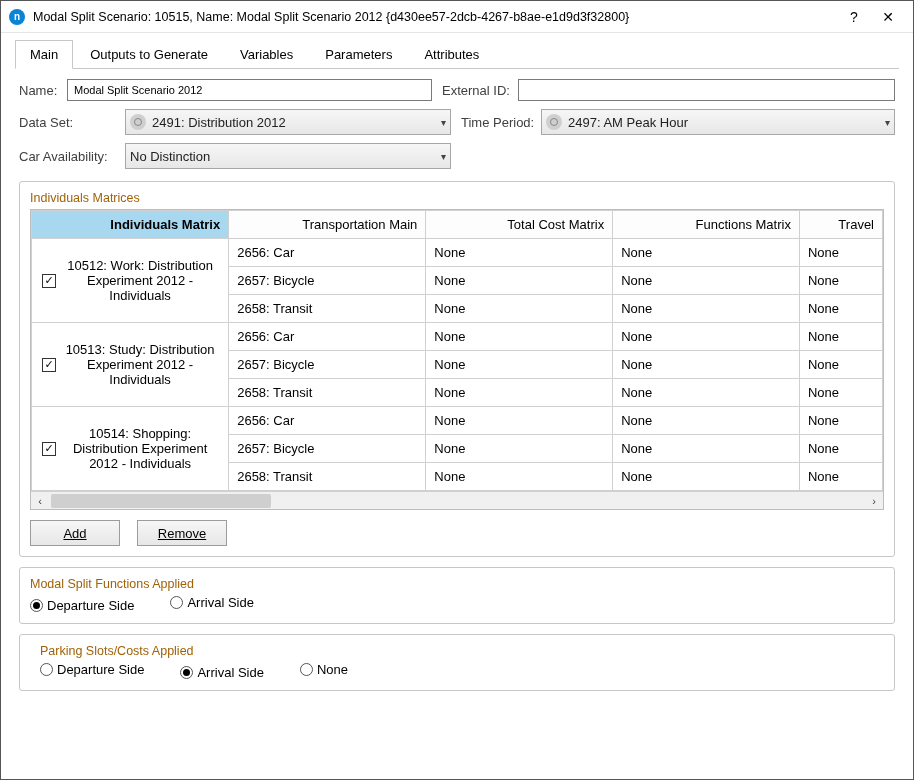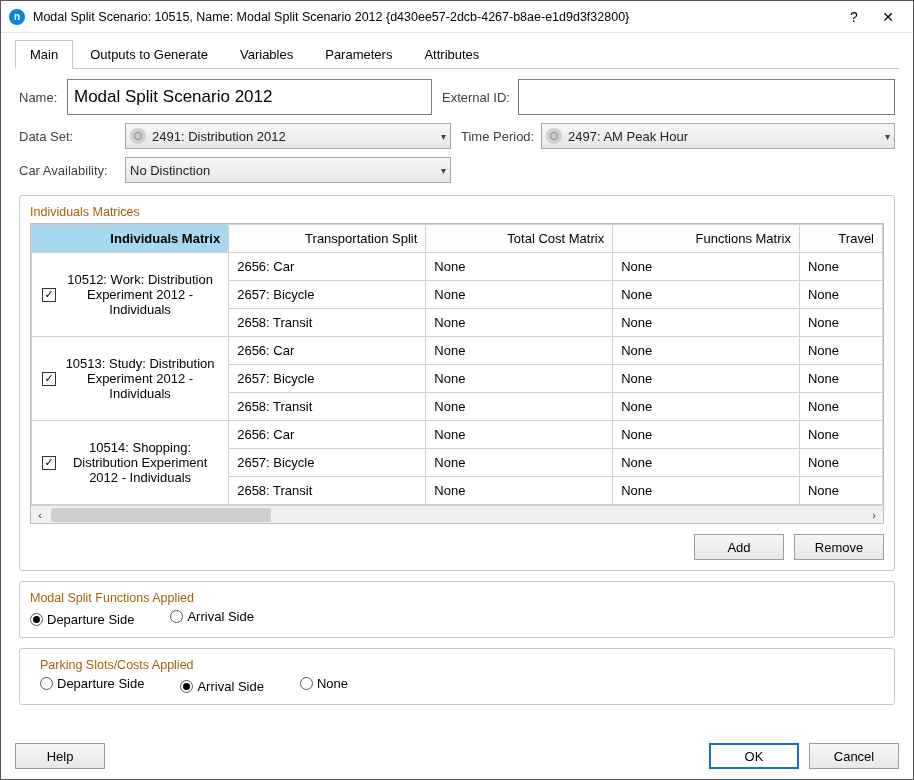--- a/index.html
+++ b/index.html
@@ -18,40 +18,40 @@
   .titlebar .app-icon { width:16px; height:16px; border-radius:50%; background:#0a84d6; display:flex; align-items:center; justify-content:center; color:#fff; font-size:10px; font-weight:bold; margin-right:8px; }
   .titlebar .title { flex:1; font-size:12.5px; color:#000; white-space:nowrap; overflow:hidden; text-overflow:ellipsis; }
   .titlebar .winbtn { width:34px; height:32px; display:flex; align-items:center; justify-content:center; font-size:14px; color:#000; }
   .content { flex:1; padding:6px 14px 0 14px; display:flex; flex-direction:column; }
   .tabs { display:flex; border-bottom:1px solid #c7c7c7; }
   .tab { padding:6px 14px; font-size:13px; border:1px solid transparent; border-bottom:none; margin-right:2px; position:relative; top:1px; color:#000;}
   .tab.active { border-color:#c7c7c7; background:#fff; border-bottom:1px solid #fff; }
   .panel { flex:1; padding:10px 4px 4px 4px; display:flex; flex-direction:column; }
   .row { display:flex; align-items:center; margin-bottom:8px; }
   .lbl { color:#404040; font-size:13px; }
-  .txt { height:36px; border:1px solid #7a7a7a; padding:0 6px; font-size:17px; background:#fff; }
+  .txt { height:22px; border:1px solid #7a7a7a; padding:0 6px; font-size:11px; background:#fff; }
   .combo { height:26px; border:1px solid #a7a7a7; background:linear-gradient(#f6f6f6,#e7e7e7); display:flex; align-items:center; padding:0 4px; font-size:13px; color:#222; }
   .combo .ico { width:16px; height:16px; border-radius:50%; background:#cfcfcf; margin-right:6px; flex:none; position:relative; }
   .combo .ico::after { content:""; position:absolute; inset:4px; border:1px solid #888; border-radius:50%; }
   .combo .arrow { margin-left:auto; font-size:10px; color:#444; }
   .fieldset { border:1px solid #c7c7c7; border-radius:3px; padding:8px 10px 10px 10px; margin-top:4px; }
   .fieldset .legend { display:inline-block; background:#fff; padding:0 4px; margin-top:-16px; margin-left:-4px; font-size:12.5px; color:#a16207; position:relative; }
   .table-wrap { border:1px solid #bdbdbd; margin-top:4px; }
   table { border-collapse:collapse; width:100%; table-layout:fixed; }
   th, td { border:1px solid #d0d0d0; padding:6px 8px; font-size:13px; text-align:left; white-space:nowrap; overflow:hidden; }
   th { background:#fdfdfd; font-weight:normal; text-align:right; }
   th.sel { background:#a8d8f0; font-weight:bold; }
   td.matrixcell { background:#fff; }
   td.matrixcell .chk { width:14px; height:14px; border:1px solid #333; display:inline-flex; align-items:center; justify-content:center; margin-right:6px; font-size:11px; vertical-align:middle; }
   td.matrixcell .mlabel { display:inline-block; vertical-align:middle; width:calc(100% - 24px); white-space:normal; }
   .hscroll { height:18px; background:#f0f0f0; border-top:1px solid #d0d0d0; display:flex; align-items:center; }
   .hscroll .ab { width:18px; height:18px; display:flex; align-items:center; justify-content:center; font-size:11px; color:#444; }
   .hscroll .thumb { height:14px; background:#cfcfcf; border-radius:2px; margin:0 2px; width:220px; }
   .hscroll .track { flex:1; }
-  .btnrow { display:flex; justify-content:flex-end; gap:10px; margin-top:10px; }
+  .btnrow { display:flex; justify-content:flex-start; gap:17px; margin-top:10px;text-decoration:underline; }
   .btn { min-width:90px; height:26px; border:1px solid #9c9c9c; background:linear-gradient(#f6f6f6,#e7e7e7); font-size:13px; padding:0 14px; display:inline-flex; align-items:center; justify-content:center; }
   .btn.primary { border:2px solid #1a6fd6; background:#fff; }
   .radio { width:13px; height:13px; border:1px solid #555; border-radius:50%; display:inline-flex; align-items:center; justify-content:center; margin-right:4px; vertical-align:middle; }
   .radio.checked::after { content:""; width:7px; height:7px; border-radius:50%; background:#000; }
   .radiolbl { margin-right:18px; vertical-align:middle; }
   .footer { display:flex; align-items:center; padding:10px 14px; border-top:none; }
 </style>
 </head>
 <body>
 
@@ -114,21 +114,21 @@
               <colgroup>
                 <col style="width:190px">
                 <col style="width:190px">
                 <col style="width:180px">
                 <col style="width:180px">
                 <col style="width:80px">
               </colgroup>
               <tbody>
                 <tr>
                   <th class="sel">Individuals Matrix</th>
-                  <th>Transportation Split</th>
+                  <th>Transportation Main</th>
                   <th>Total Cost Matrix</th>
                   <th>Functions Matrix</th>
                   <th>Travel</th>
                 </tr>
                 <tr>
                   <td class="matrixcell" rowspan="3" style="text-align:center;"><span class="chk">✓</span><span class="mlabel">10512: Work: Distribution Experiment 2012 - Individuals</span></td>
                   <td>2656: Car</td>
                   <td>None</td>
                   <td>None</td>
                   <td>None</td>
@@ -220,20 +220,14 @@
               <span class="radiolbl">Arrival Side</span>
             </span><span style="display:inline-flex;align-items:center;margin-right:18px;">
               <span class="radio "></span>
               <span class="radiolbl">None</span>
             </span></div>
       </div>
 
     </div>
   </div>
 
-  <div class="footer">
-    <button class="btn">Help</button>
-    <div style="flex:1"></div>
-    <button class="btn primary" style="margin-right:10px;">OK</button>
-    <button class="btn">Cancel</button>
-  </div>
 
 </div>
 
 </body></html>

